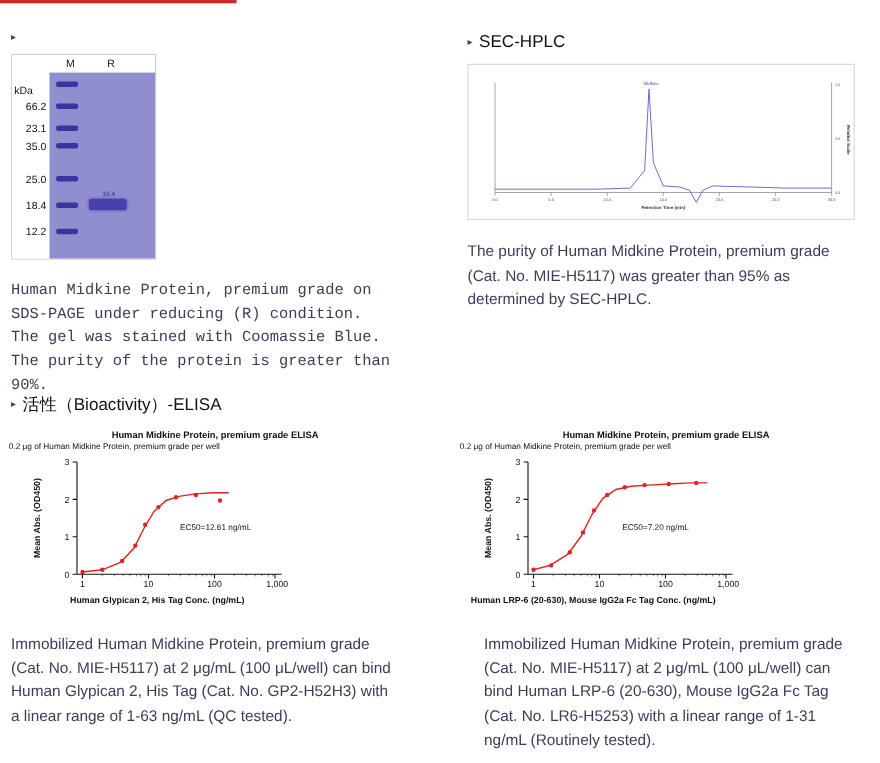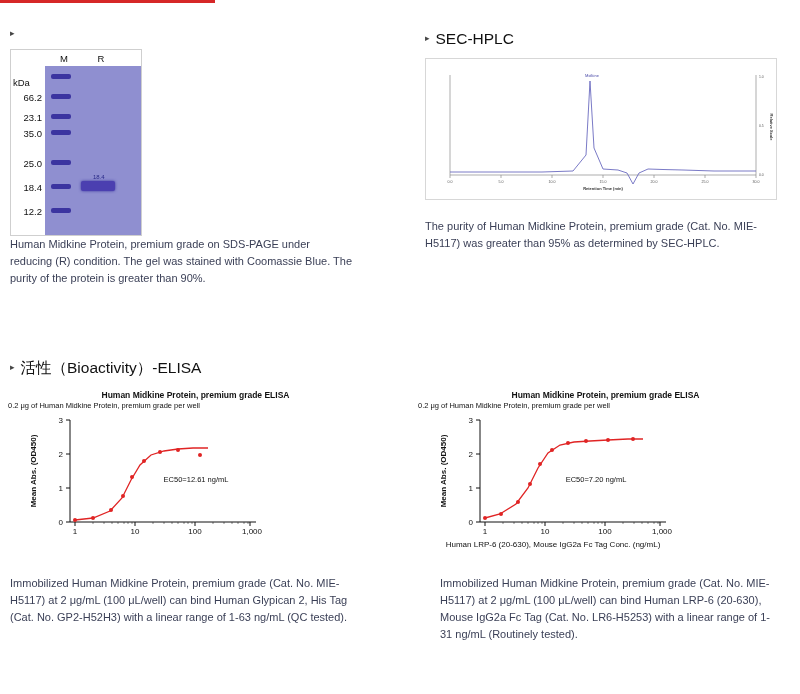--- a/index.html
+++ b/index.html
@@ -16,21 +16,21 @@
   }
   .section-title{
     display:flex;align-items:center;gap:6px;
     font-size:15.5px;color:#111;
   }
   .arrow{
     color:#444;font-size:9px;line-height:1;
     transform:translateY(-1px);
   }
   .caption{
-    font-size:11px;line-height:1.55;color:#3a3f56;
+    font-size:14px;line-height:1.55;color:#3a3f56;
   }
   
   .col-left{position:absolute;left:10px;width:380px;}
   .col-right{position:absolute;left:425px;width:360px;}
 
   
   .gel-wrap{
     position:relative;width:130px;height:185px;margin-top:10px;
     background:#fff;border:1px solid #cfcfcf;
     display:flex;
@@ -105,21 +105,21 @@
       <div class="band r" style="top:131px;"></div>
       <div class="band-note" style="top:124px;left:48px;">18.4</div>
     </div>
     <div class="gel-head">
       <span class="kda">kDa</span>
       <span class="m">M</span>
       <span class="r">R</span>
     </div>
   </div>
 
-  <div class="caption" style="width:345px;">Human Midkine Protein, premium grade on SDS-PAGE under reducing (R) condition. The gel was stained with Coomassie Blue. The purity of the protein is greater than 90%.</div>
+  <div class="caption" style="margin-top:18px;width:345px;font-family:Liberation Mono, monospace;">Human Midkine Protein, premium grade on SDS-PAGE under reducing (R) condition. The gel was stained with Coomassie Blue. The purity of the protein is greater than 90%.</div>
 </div>
 
 <div class="col-right" style="top:30px;">
   <div class="section-title">
     <span class="arrow">▸</span>
     <span>SEC-HPLC</span>
   </div>
 
   <div class="hplc-box">
     <svg class="hplc-svg" width="348" height="138" viewBox="0 0 348 138">
@@ -234,20 +234,21 @@
       <circle cx="93" cy="100" r="2"></circle>
       <circle cx="105" cy="86" r="2"></circle>
       <circle cx="114" cy="67" r="2"></circle>
       <circle cx="126" cy="51" r="2"></circle>
       <circle cx="142" cy="42" r="2"></circle>
       <circle cx="160" cy="40" r="2"></circle>
       <circle cx="182" cy="45" r="2"></circle>
     </g>
     <text x="178" y="72" font-size="7.5" fill="#111" text-anchor="middle" font-family="Liberation Sans, sans-serif">EC50=12.61 ng/mL</text>
   </svg>
+  <div style="text-align:center;font-size:8px;font-weight:bold;color:#111;width:250px;margin-left:10px;margin-top:-4px;">Human Glypican 2, His Tag Conc. (ng/mL)</div>
 </div>
 
 <div class="caption" style="position:absolute;left:10px;top:575px;width:352px;">Immobilized Human Midkine Protein, premium grade (Cat. No. MIE-H5117) at 2 μg/mL (100 μL/well) can bind Human Glypican 2, His Tag (Cat. No. GP2-H52H3) with a linear range of 1-63 ng/mL (QC tested).</div>
 
 <div style="position:absolute;left:418px;top:390px;width:375px;">
   <div class="elisa-title">Human Midkine Protein, premium grade ELISA</div>
   <div class="elisa-sub">0.2 μg of Human Midkine Protein, premium grade per well</div>
   <svg width="250" height="130" viewBox="0 0 250 130" style="margin-left:10px;">
     <line x1="52" y1="112" x2="238" y2="112" stroke="#111" stroke-width="1"></line>
     <line x1="52" y1="10" x2="52" y2="112" stroke="#111" stroke-width="1"></line>
@@ -306,16 +307,16 @@
       <circle cx="102" cy="74" r="2"></circle>
       <circle cx="112" cy="54" r="2"></circle>
       <circle cx="124" cy="40" r="2"></circle>
       <circle cx="140" cy="33" r="2"></circle>
       <circle cx="158" cy="31" r="2"></circle>
       <circle cx="180" cy="30" r="2"></circle>
       <circle cx="205" cy="29" r="2"></circle>
     </g>
     <text x="168" y="72" font-size="7.5" fill="#111" text-anchor="middle" font-family="Liberation Sans, sans-serif">EC50=7.20 ng/mL</text>
   </svg>
-  <div style="text-align:center;font-size:8px;font-weight:normal;color:#111;width:250px;margin-left:10px;margin-top:-4px;">Human LRP-6 (20-630), Mouse IgG2a Fc Tag Conc. (ng/mL)</div>
+  <div style="text-align:left;font-size:8px;font-weight:bold;color:#111;width:250px;margin-left:10px;margin-top:-4px;">Human LRP-6 (20-630), Mouse IgG2a Fc Tag Conc. (ng/mL)</div>
 </div>
 
 <div class="caption" style="position:absolute;left:440px;top:575px;width:340px;">Immobilized Human Midkine Protein, premium grade (Cat. No. MIE-H5117) at 2 μg/mL (100 μL/well) can bind Human LRP-6 (20-630), Mouse IgG2a Fc Tag (Cat. No. LR6-H5253) with a linear range of 1-31 ng/mL (Routinely tested).</div>
 
 </body></html>

